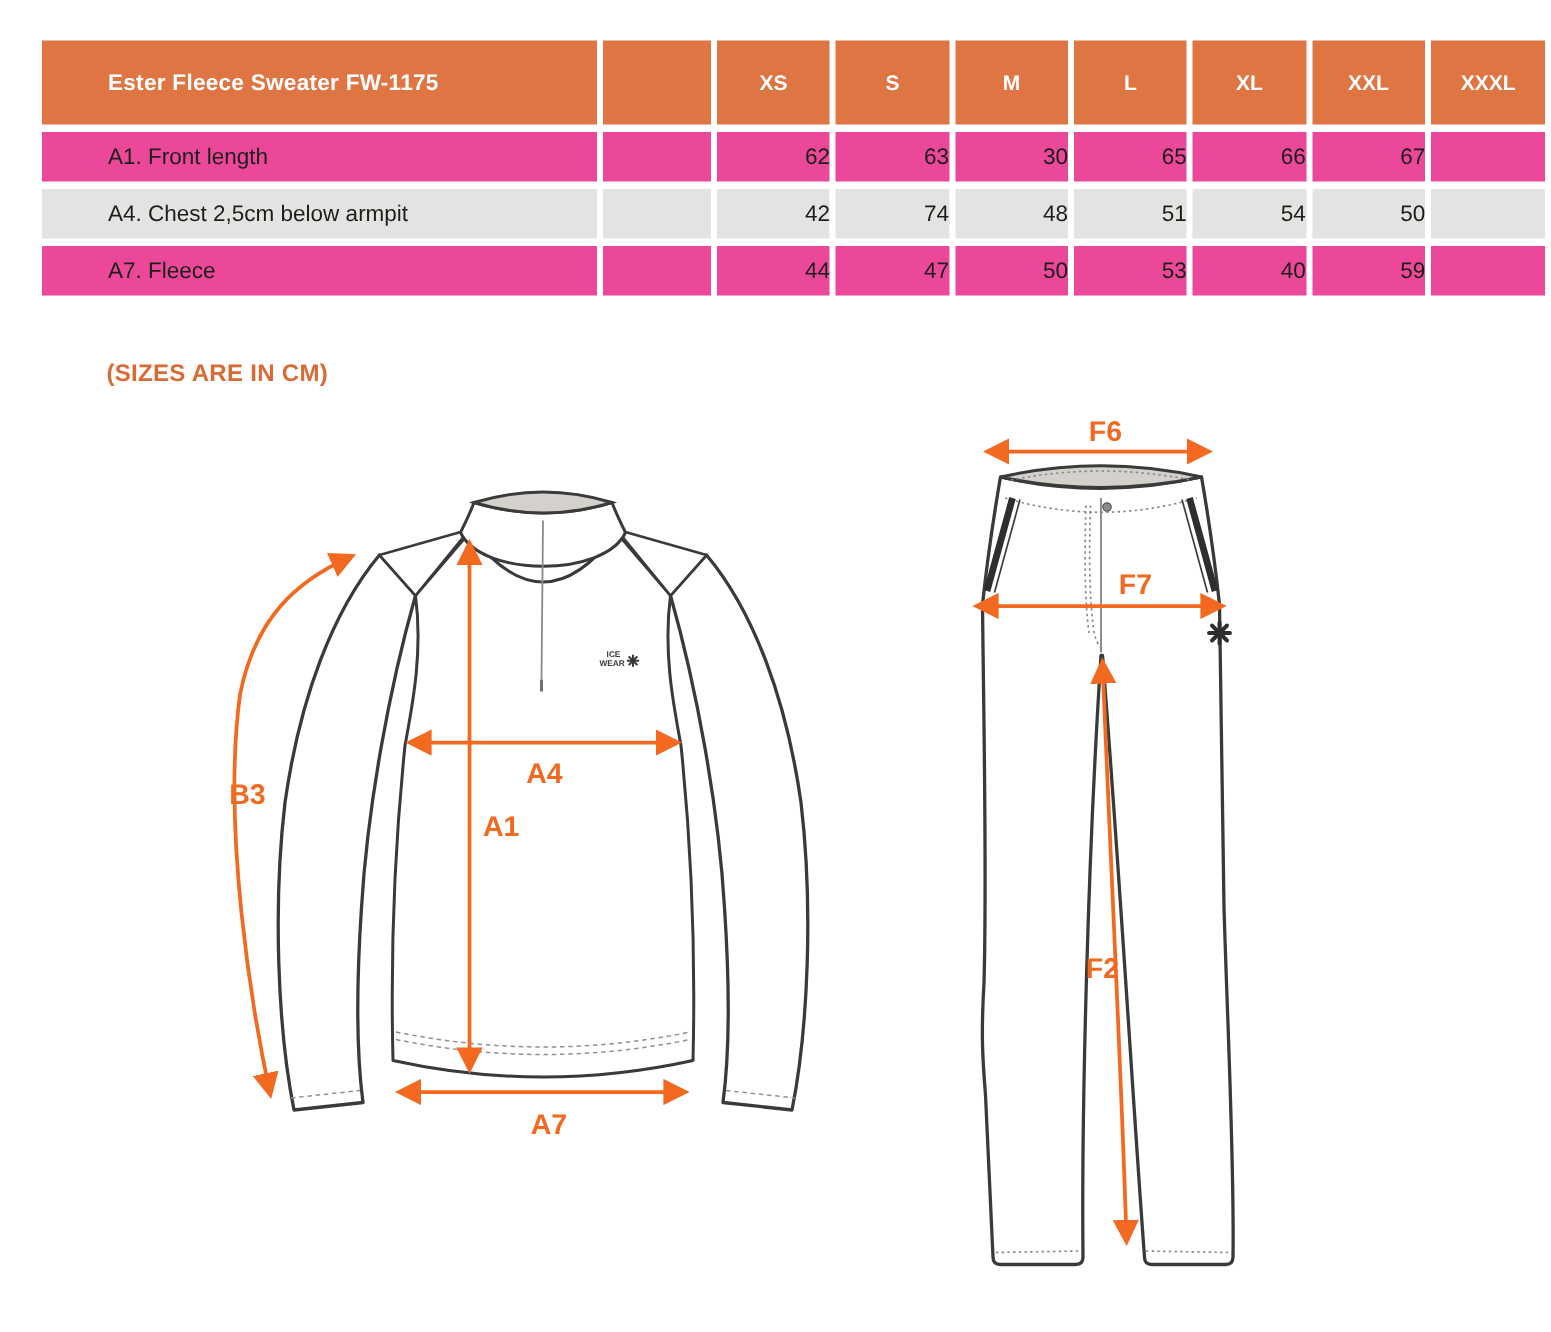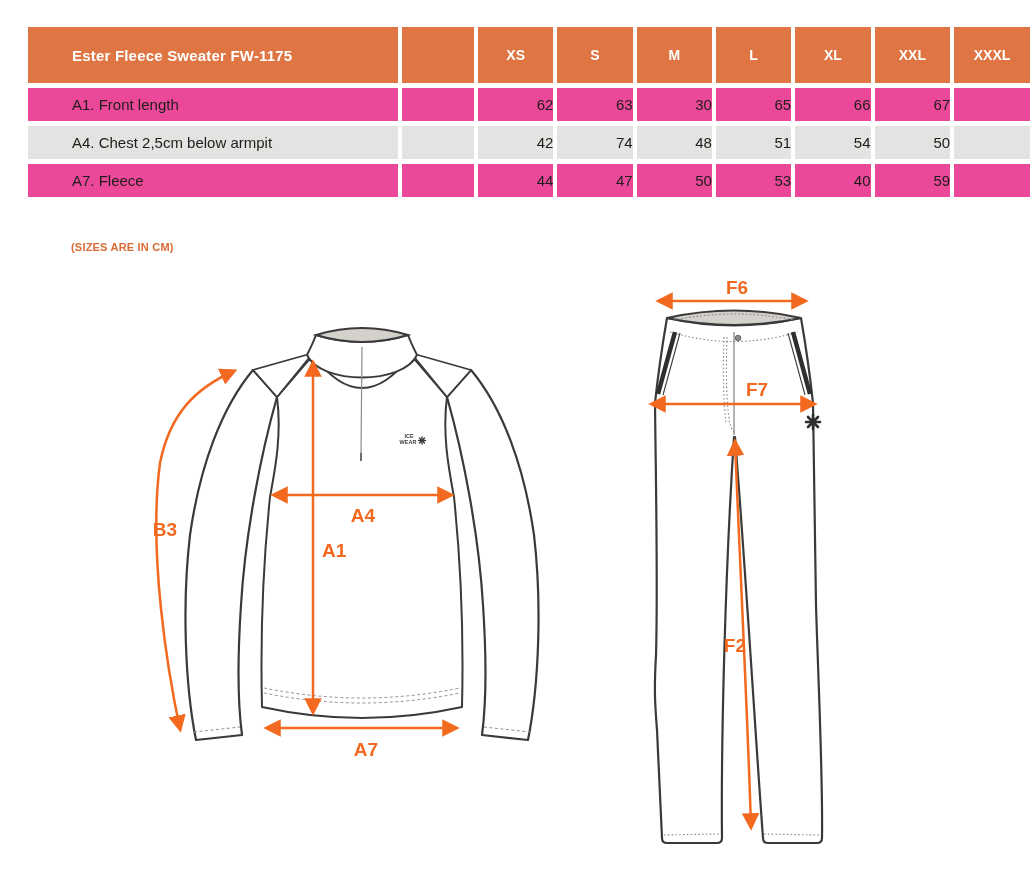--- a/index.html
+++ b/index.html
@@ -10,21 +10,21 @@
   .size-table th,.size-table td{padding:0;font-size:15px;color:#1d1d1b;}
   .size-table th{background:#de7543;color:#ffffff;font-weight:bold;height:56px;}
   th.c-title{text-align:left;padding-left:44px;font-size:15px;letter-spacing:.2px;}
   th.c-size{font-size:14px;text-align:center;}
   .c-title{width:334px;} .c-gap{width:74px;} .c-size{width:77px;}
   .size-table td{height:33px;text-align:right;}
   .size-table td.row-label{text-align:left;padding-left:44px;}
   tr.row-dark td{background:#ec4899;}
   tr.row-light td{background:#e4e3e1;margin-top:48px;}
   
-  .sizes-note{position:absolute;left:71px;top:241px;color:#d96b35;font-size:11px;
+  .sizes-note{position:absolute;left:71px;top:241px;color:#d96b35;font-size:16px;
               font-weight:600;letter-spacing:.2px;}
   
   .sweater-svg{position:absolute;left:130px;top:285px;}
   .pants-svg{position:absolute;left:600px;top:275px;}
   .gfill{fill:#ffffff;stroke:#3a3a3a;}
   .gray{fill:#d4d1cd;stroke:#3a3a3a;}
   .stitch{stroke:#909090;fill:none;stroke-width:1;stroke-dasharray:3 2.5;}
   .dot{stroke:#888888;fill:none;stroke-width:1.1;stroke-dasharray:1.6 2.2;}
   .arrow{stroke:#f2691f;fill:none;stroke-width:2.5;}
   .mlabel{fill:#f2691f;font-size:19px;font-weight:bold;font-family:"Liberation Sans",sans-serif;}

